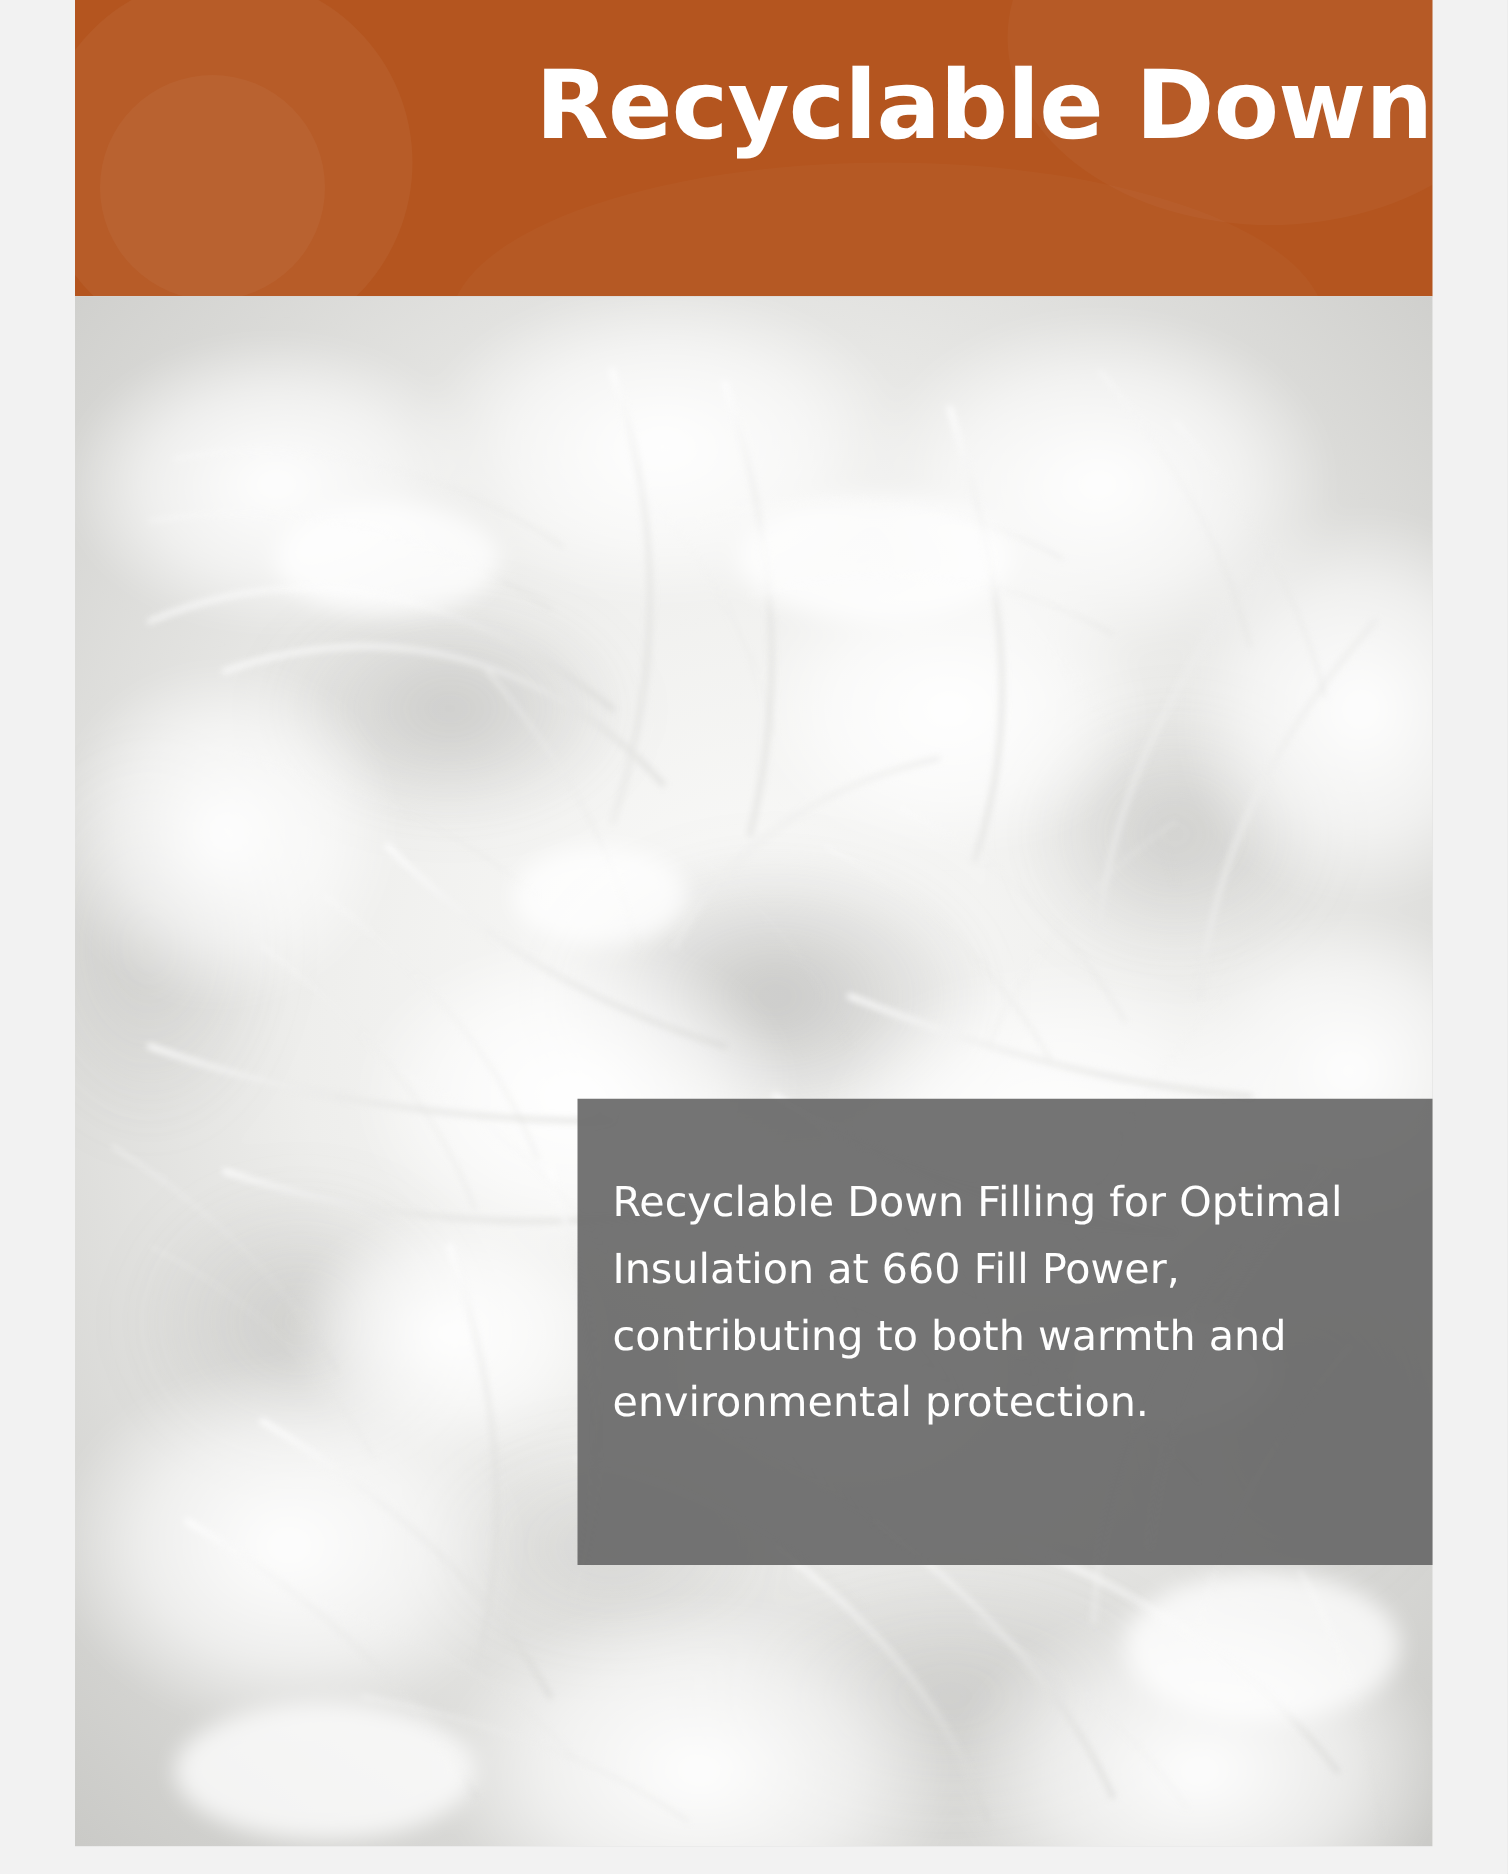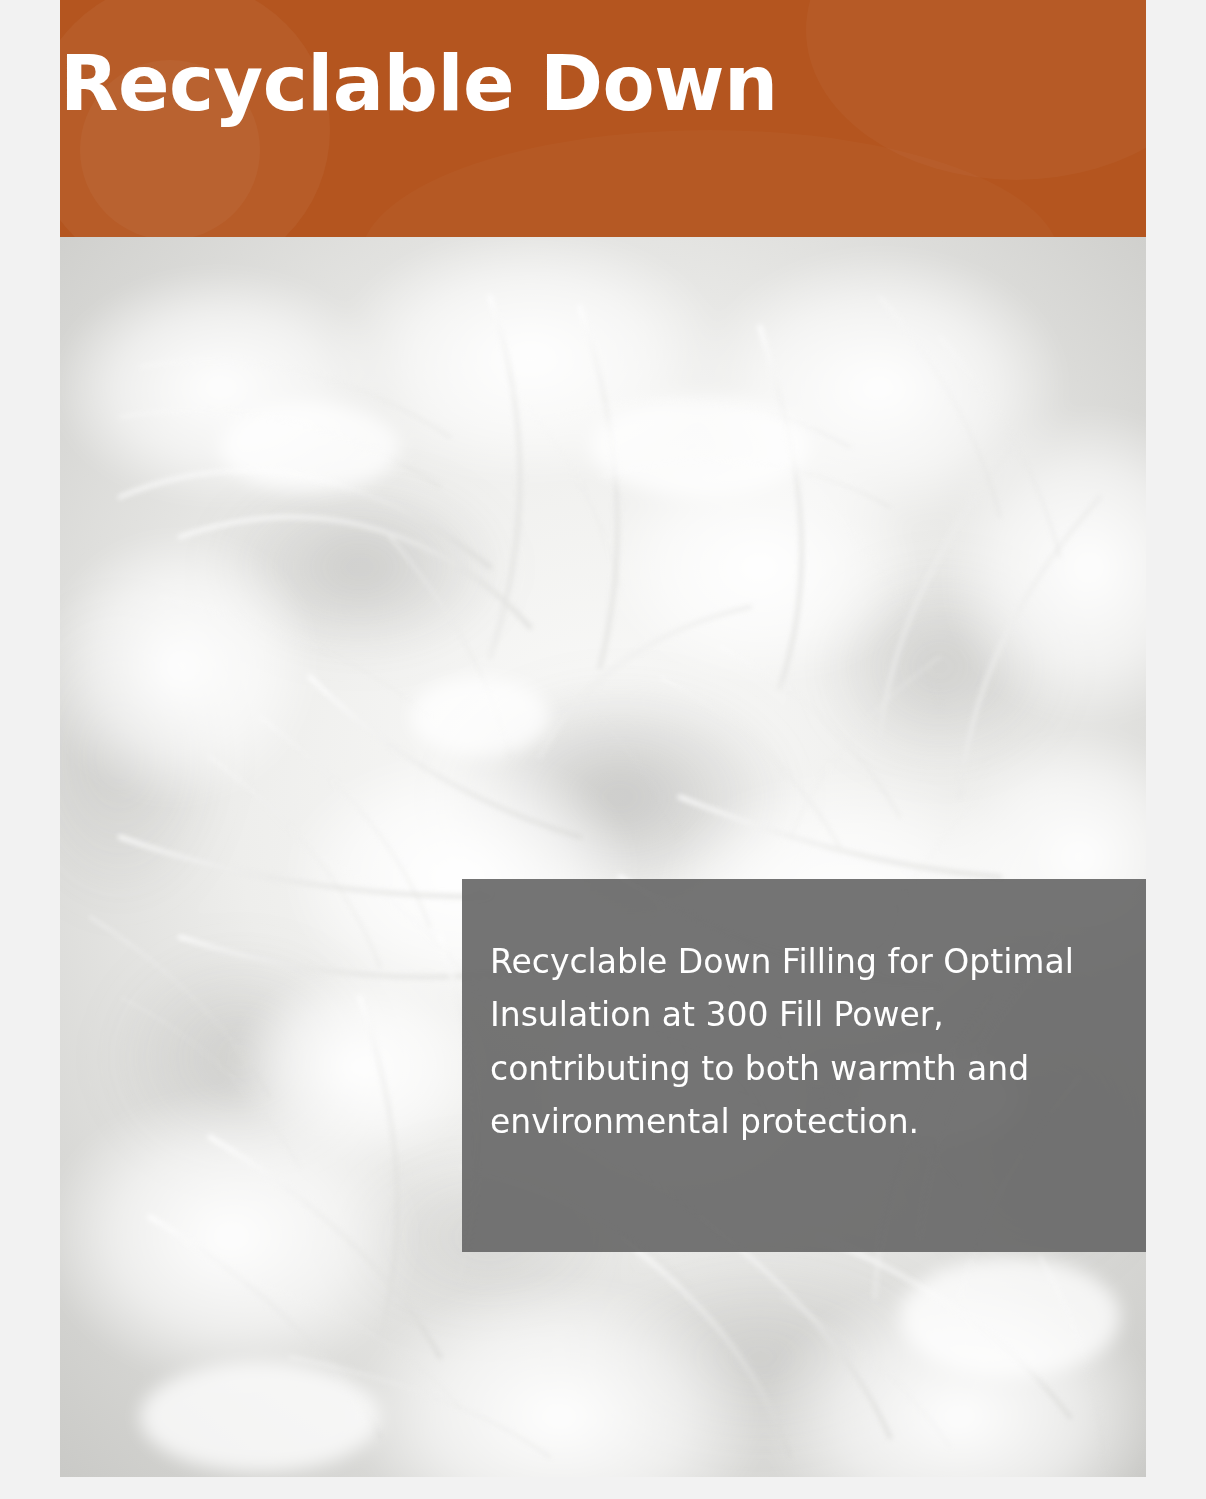--- a/index.html
+++ b/index.html
@@ -65,21 +65,21 @@
     width: 700px;
     height: 260px;
     border-radius: 50%;
     background: rgba(255, 255, 255, 0.022);
   }
   .banner-title {
     position: absolute;
     left: 0;
     right: 0;
     top: 46px;
-    text-align: left;
+    text-align: right;
     color: #ffffff;
     font-size: 76px;
     font-weight: bold;
     letter-spacing: -0.5px;
     line-height: 1;
     font-family: "DejaVu Sans", sans-serif;
   }
   .banner-subtitle {
     position: absolute;
     left: 0;
@@ -269,16 +269,16 @@
         <ellipse cx="640" cy="210" rx="110" ry="50" fill="#ffffff"></ellipse>
         <ellipse cx="950" cy="1080" rx="110" ry="60" fill="#ffffff"></ellipse>
         <ellipse cx="200" cy="1180" rx="120" ry="55" fill="#ffffff"></ellipse>
         <ellipse cx="420" cy="480" rx="70" ry="40" fill="#ffffff"></ellipse>
         <ellipse cx="880" cy="860" rx="80" ry="45" fill="#ffffff"></ellipse>
       </g>
     </svg>
   </div>
 
   <div class="caption-box">
-    <div class="caption-text">Recyclable Down Filling for Optimal Insulation at 300 Fill Power, contributing to both warmth and environmental protection.</div>
+    <div class="caption-text">Recyclable Down Filling for Optimal Insulation at 660 Fill Power, contributing to both warmth and environmental protection.</div>
   </div>
 
 </div>
 
 </body></html>

